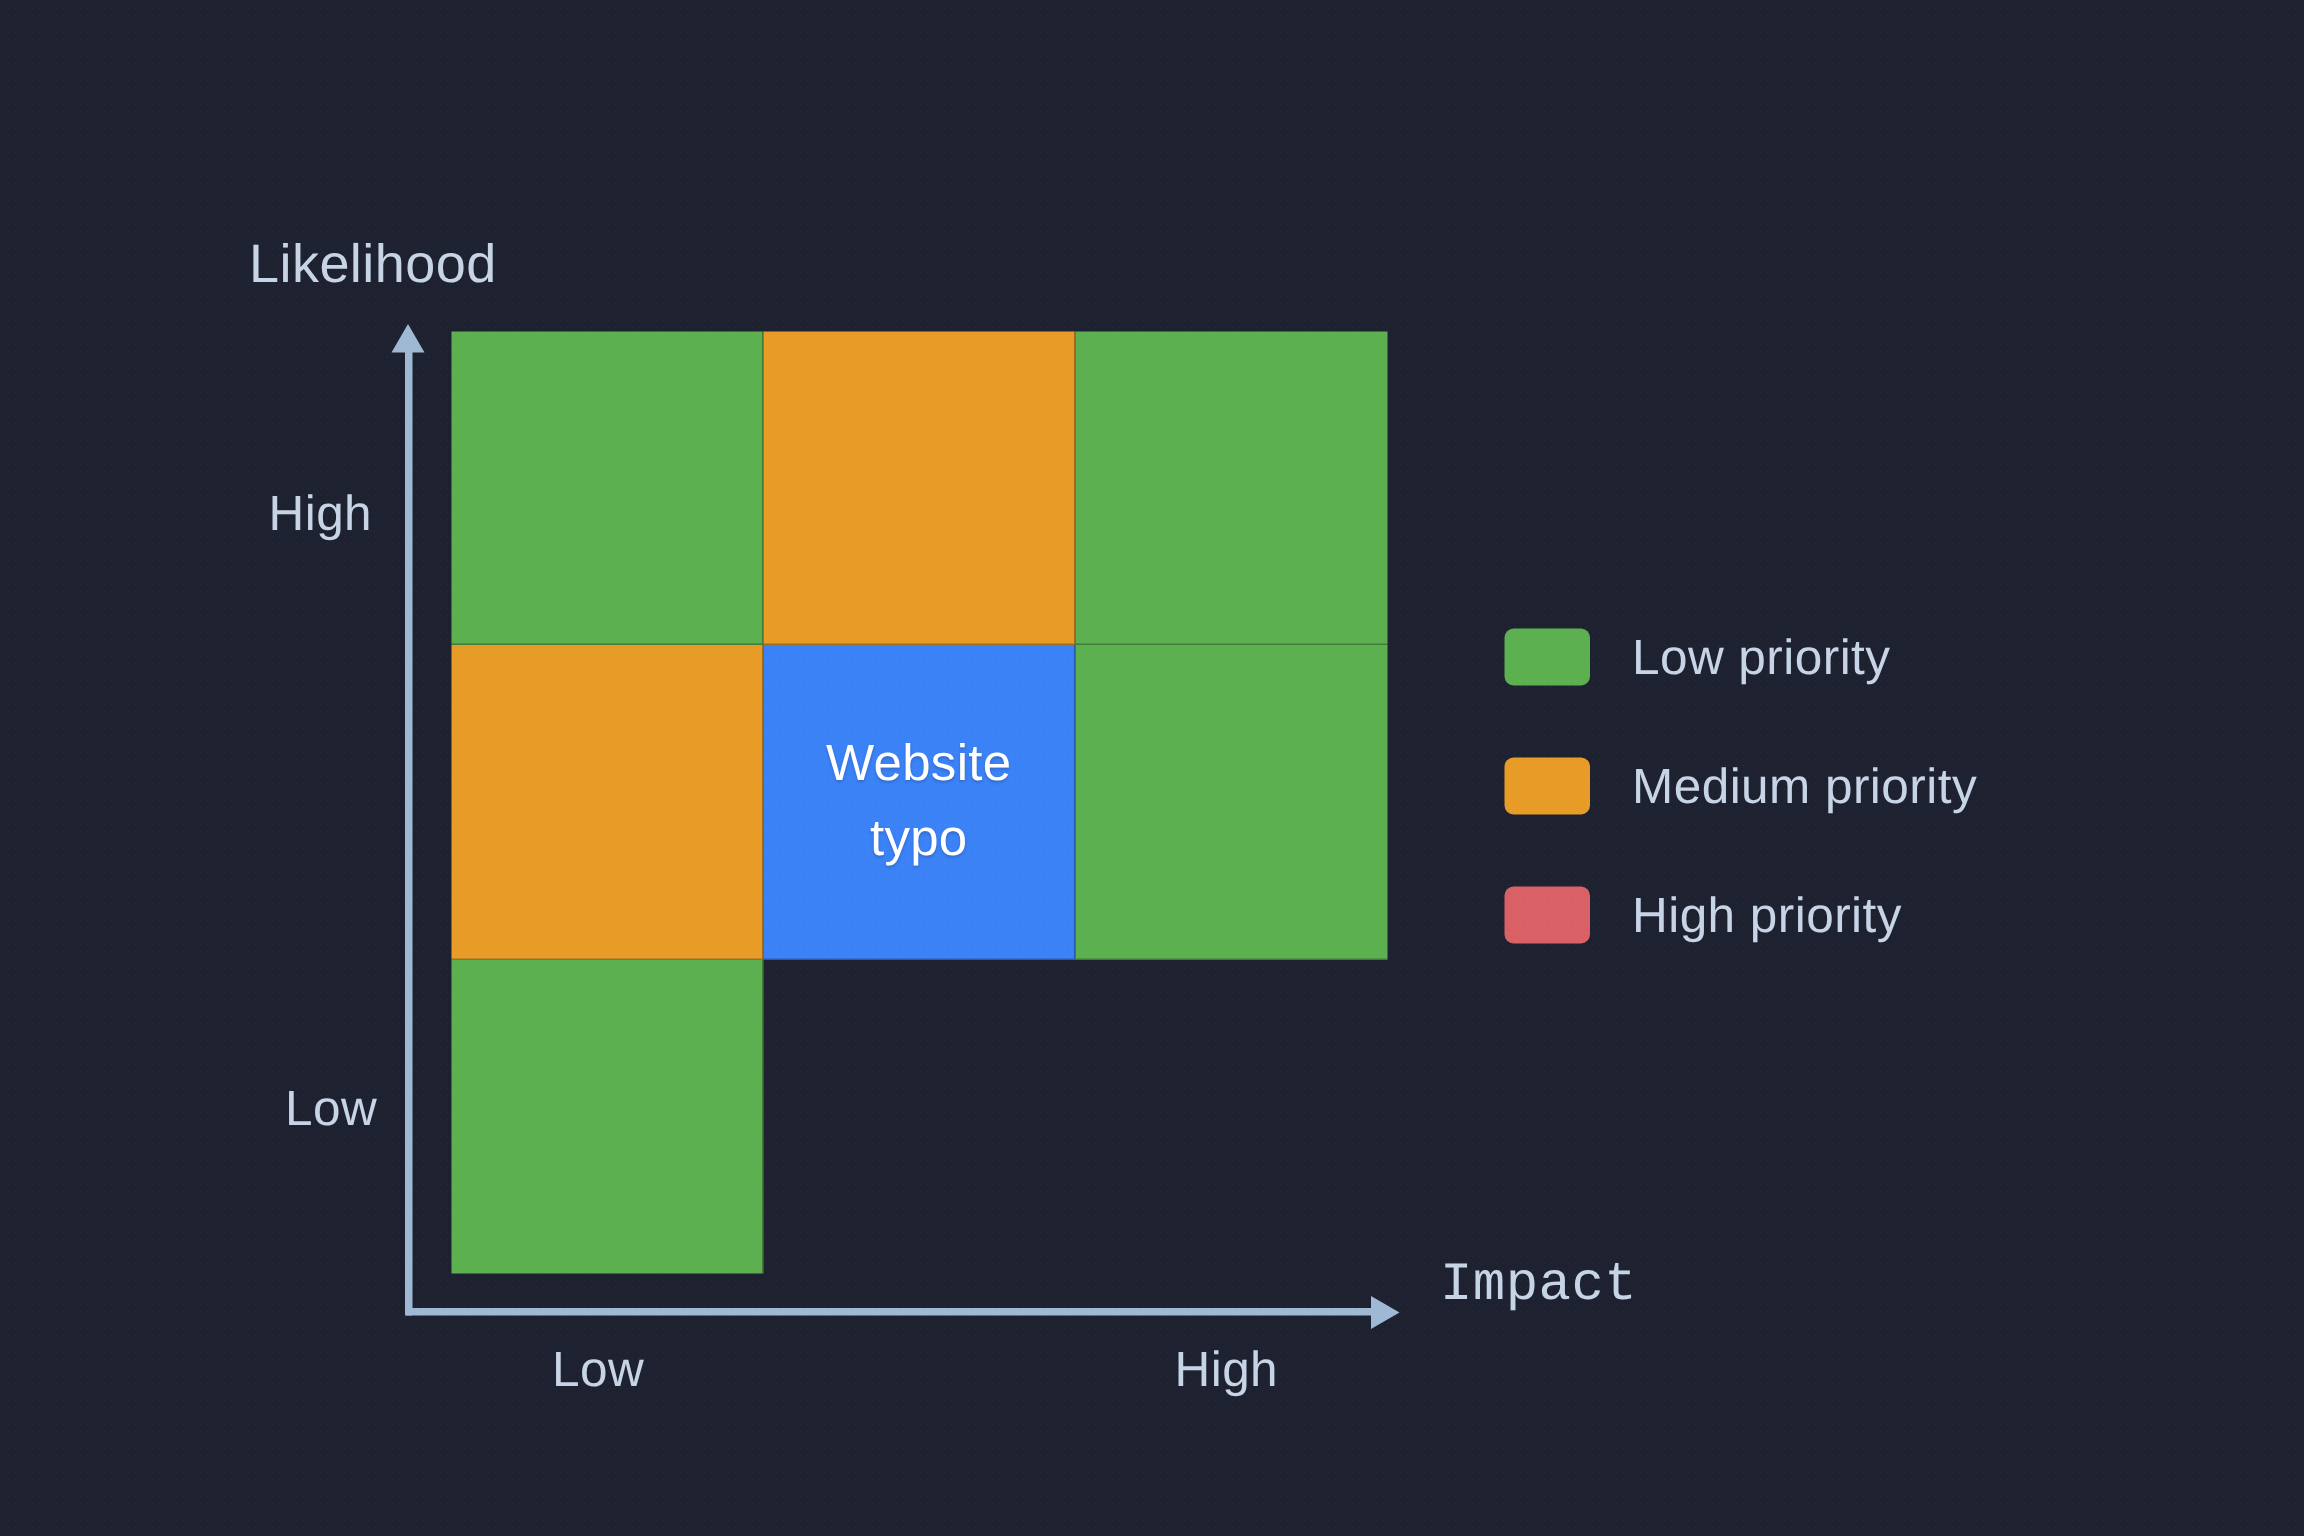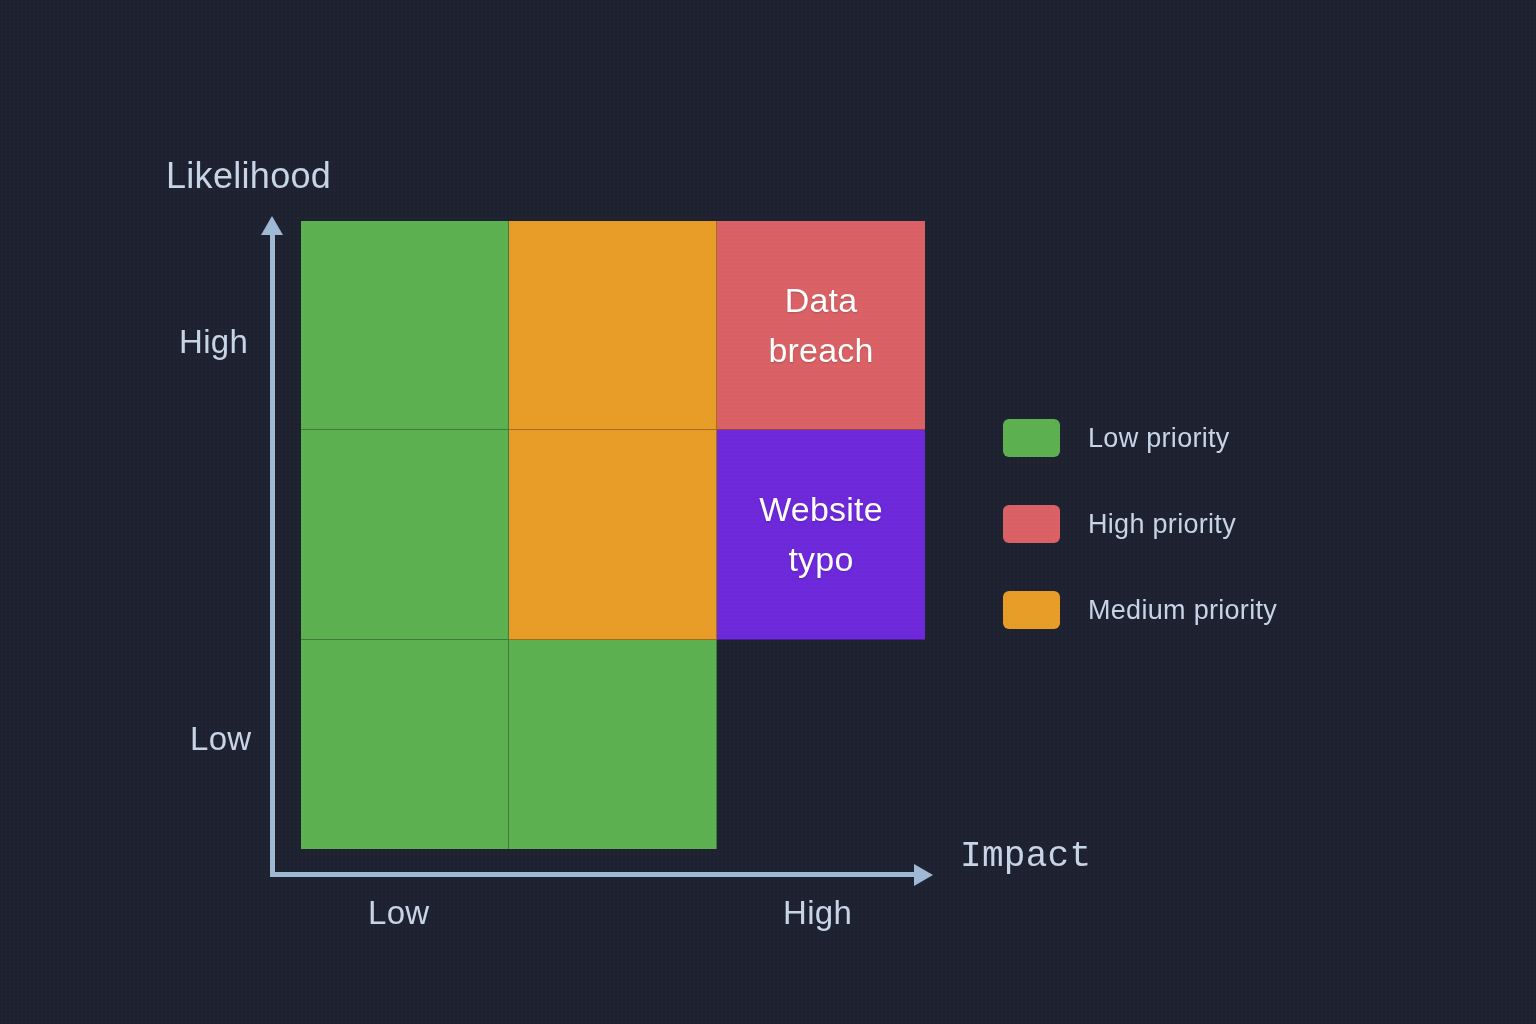--- a/index.html
+++ b/index.html
@@ -144,48 +144,44 @@
     height: 38px;
   }
   .legend-swatch {
     width: 57px;
     height: 38px;
     border-radius: 6px;
     flex: 0 0 auto;
   }
   .legend-text {
     color: #c6d4e6;
-    font-size: 27px;
+    font-size: 33px;
     letter-spacing: 0.3px;
     white-space: nowrap;
   }
 </style>
 </head>
 <body style="background: rgb(30, 34, 48);">
 
 <div id="stage">
 
   <div id="matrix">
     <div class="cell" style="background: rgb(92, 176, 80);">
       <span class="cell-label"></span>
     </div>
     <div class="cell" style="background: rgb(232, 156, 40);">
       <span class="cell-label"></span>
     </div>
-    <div class="cell" style="background: rgb(217, 97, 101);">
-      <span class="cell-label">Data
-breach</span>
-    </div>
     <div class="cell" style="background: rgb(92, 176, 80);">
       <span class="cell-label"></span>
     </div>
     <div class="cell" style="background: rgb(232, 156, 40);">
       <span class="cell-label"></span>
     </div>
-    <div class="cell" style="background: #6d28d9;">
+    <div class="cell" style="background: #3b82f6;">
       <span class="cell-label">Website
 typo</span>
     </div>
     <div class="cell" style="background: rgb(92, 176, 80);">
       <span class="cell-label"></span>
     </div>
     <div class="cell" style="background: rgb(92, 176, 80);">
       <span class="cell-label"></span>
     </div>
   </div>
@@ -202,24 +198,24 @@
   <div class="tick-label" id="tick-y-low" style="color: rgb(198, 212, 230);">Low</div>
   <div class="tick-label" id="tick-x-low" style="color: rgb(198, 212, 230);">Low</div>
   <div class="tick-label" id="tick-x-high" style="color: rgb(198, 212, 230);">High</div>
 
   <div id="legend">
     <div class="legend-row">
       <div class="legend-swatch" style="background: rgb(92, 176, 80);"></div>
       <span class="legend-text" style="color: rgb(198, 212, 230);">Low priority</span>
     </div>
     <div class="legend-row">
+      <div class="legend-swatch" style="background: rgb(232, 156, 40);"></div>
+      <span class="legend-text" style="color: rgb(198, 212, 230);">Medium priority</span>
+    </div>
+    <div class="legend-row">
       <div class="legend-swatch" style="background: rgb(217, 97, 101);"></div>
       <span class="legend-text" style="color: rgb(198, 212, 230);">High priority</span>
     </div>
-    <div class="legend-row">
-      <div class="legend-swatch" style="background: rgb(232, 156, 40);"></div>
-      <span class="legend-text" style="color: rgb(198, 212, 230);">Medium priority</span>
-    </div>
   </div>
 
 </div>
 
 <div id="noise"></div>
 
 </body></html>

